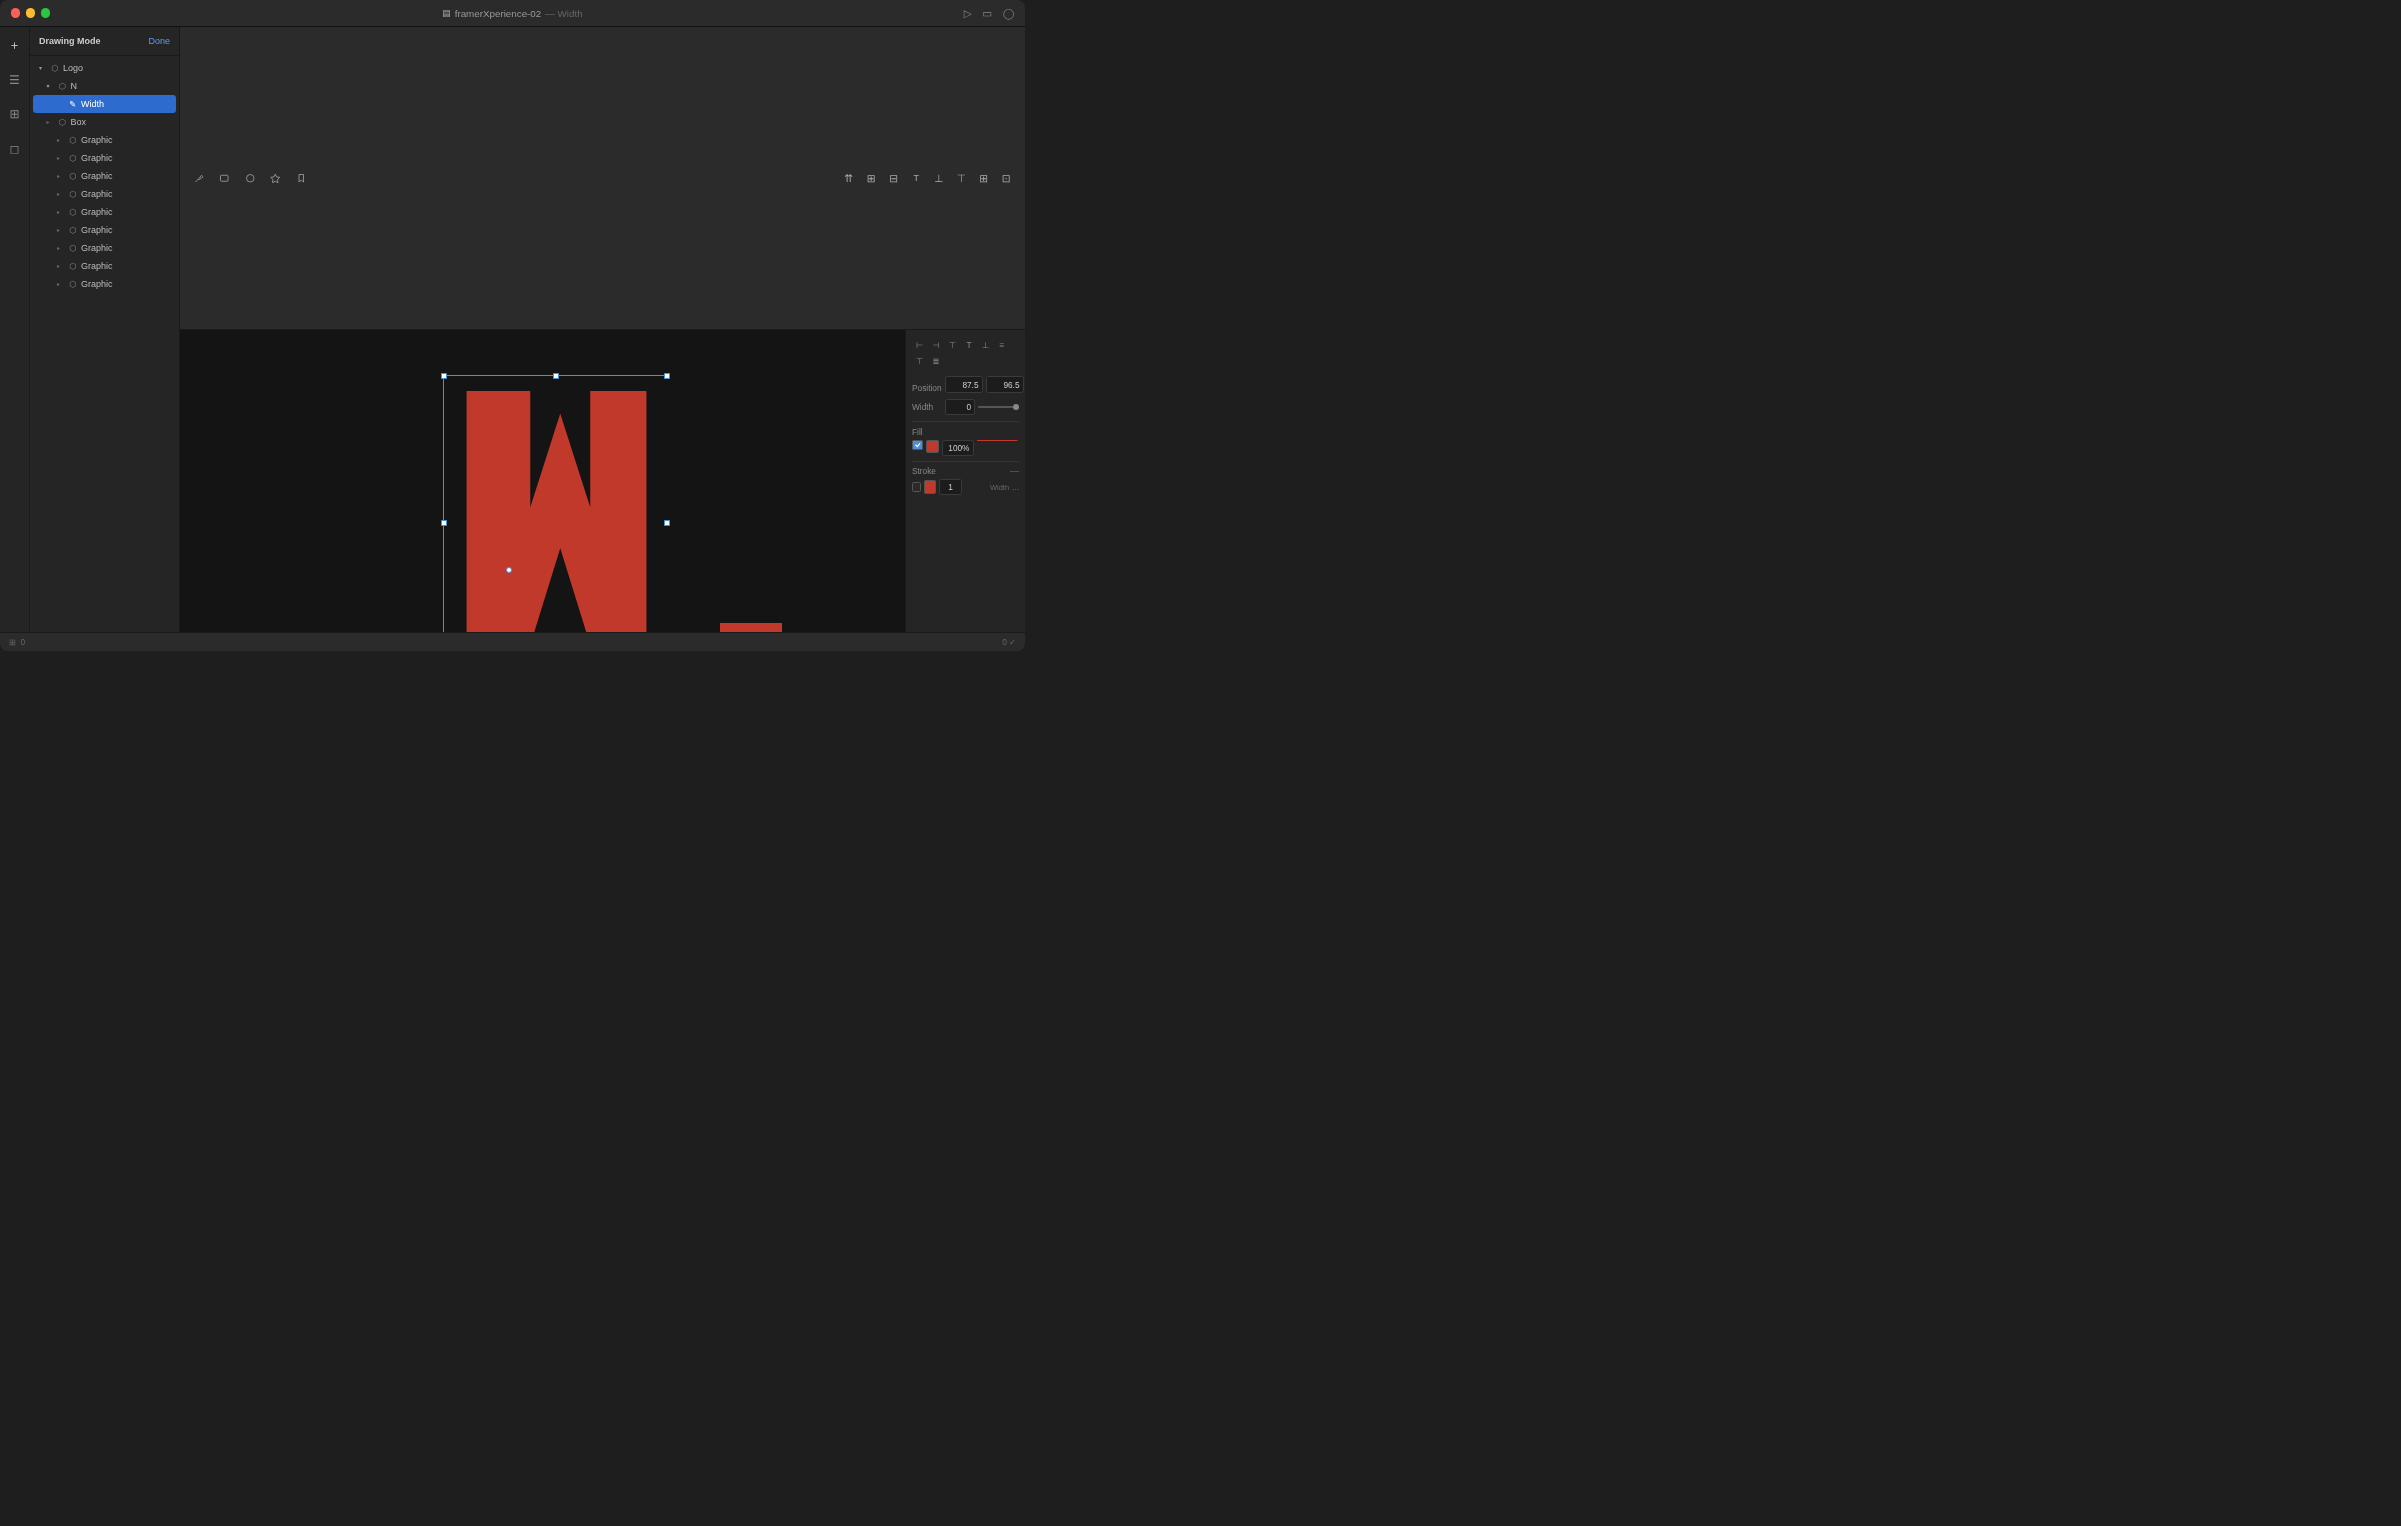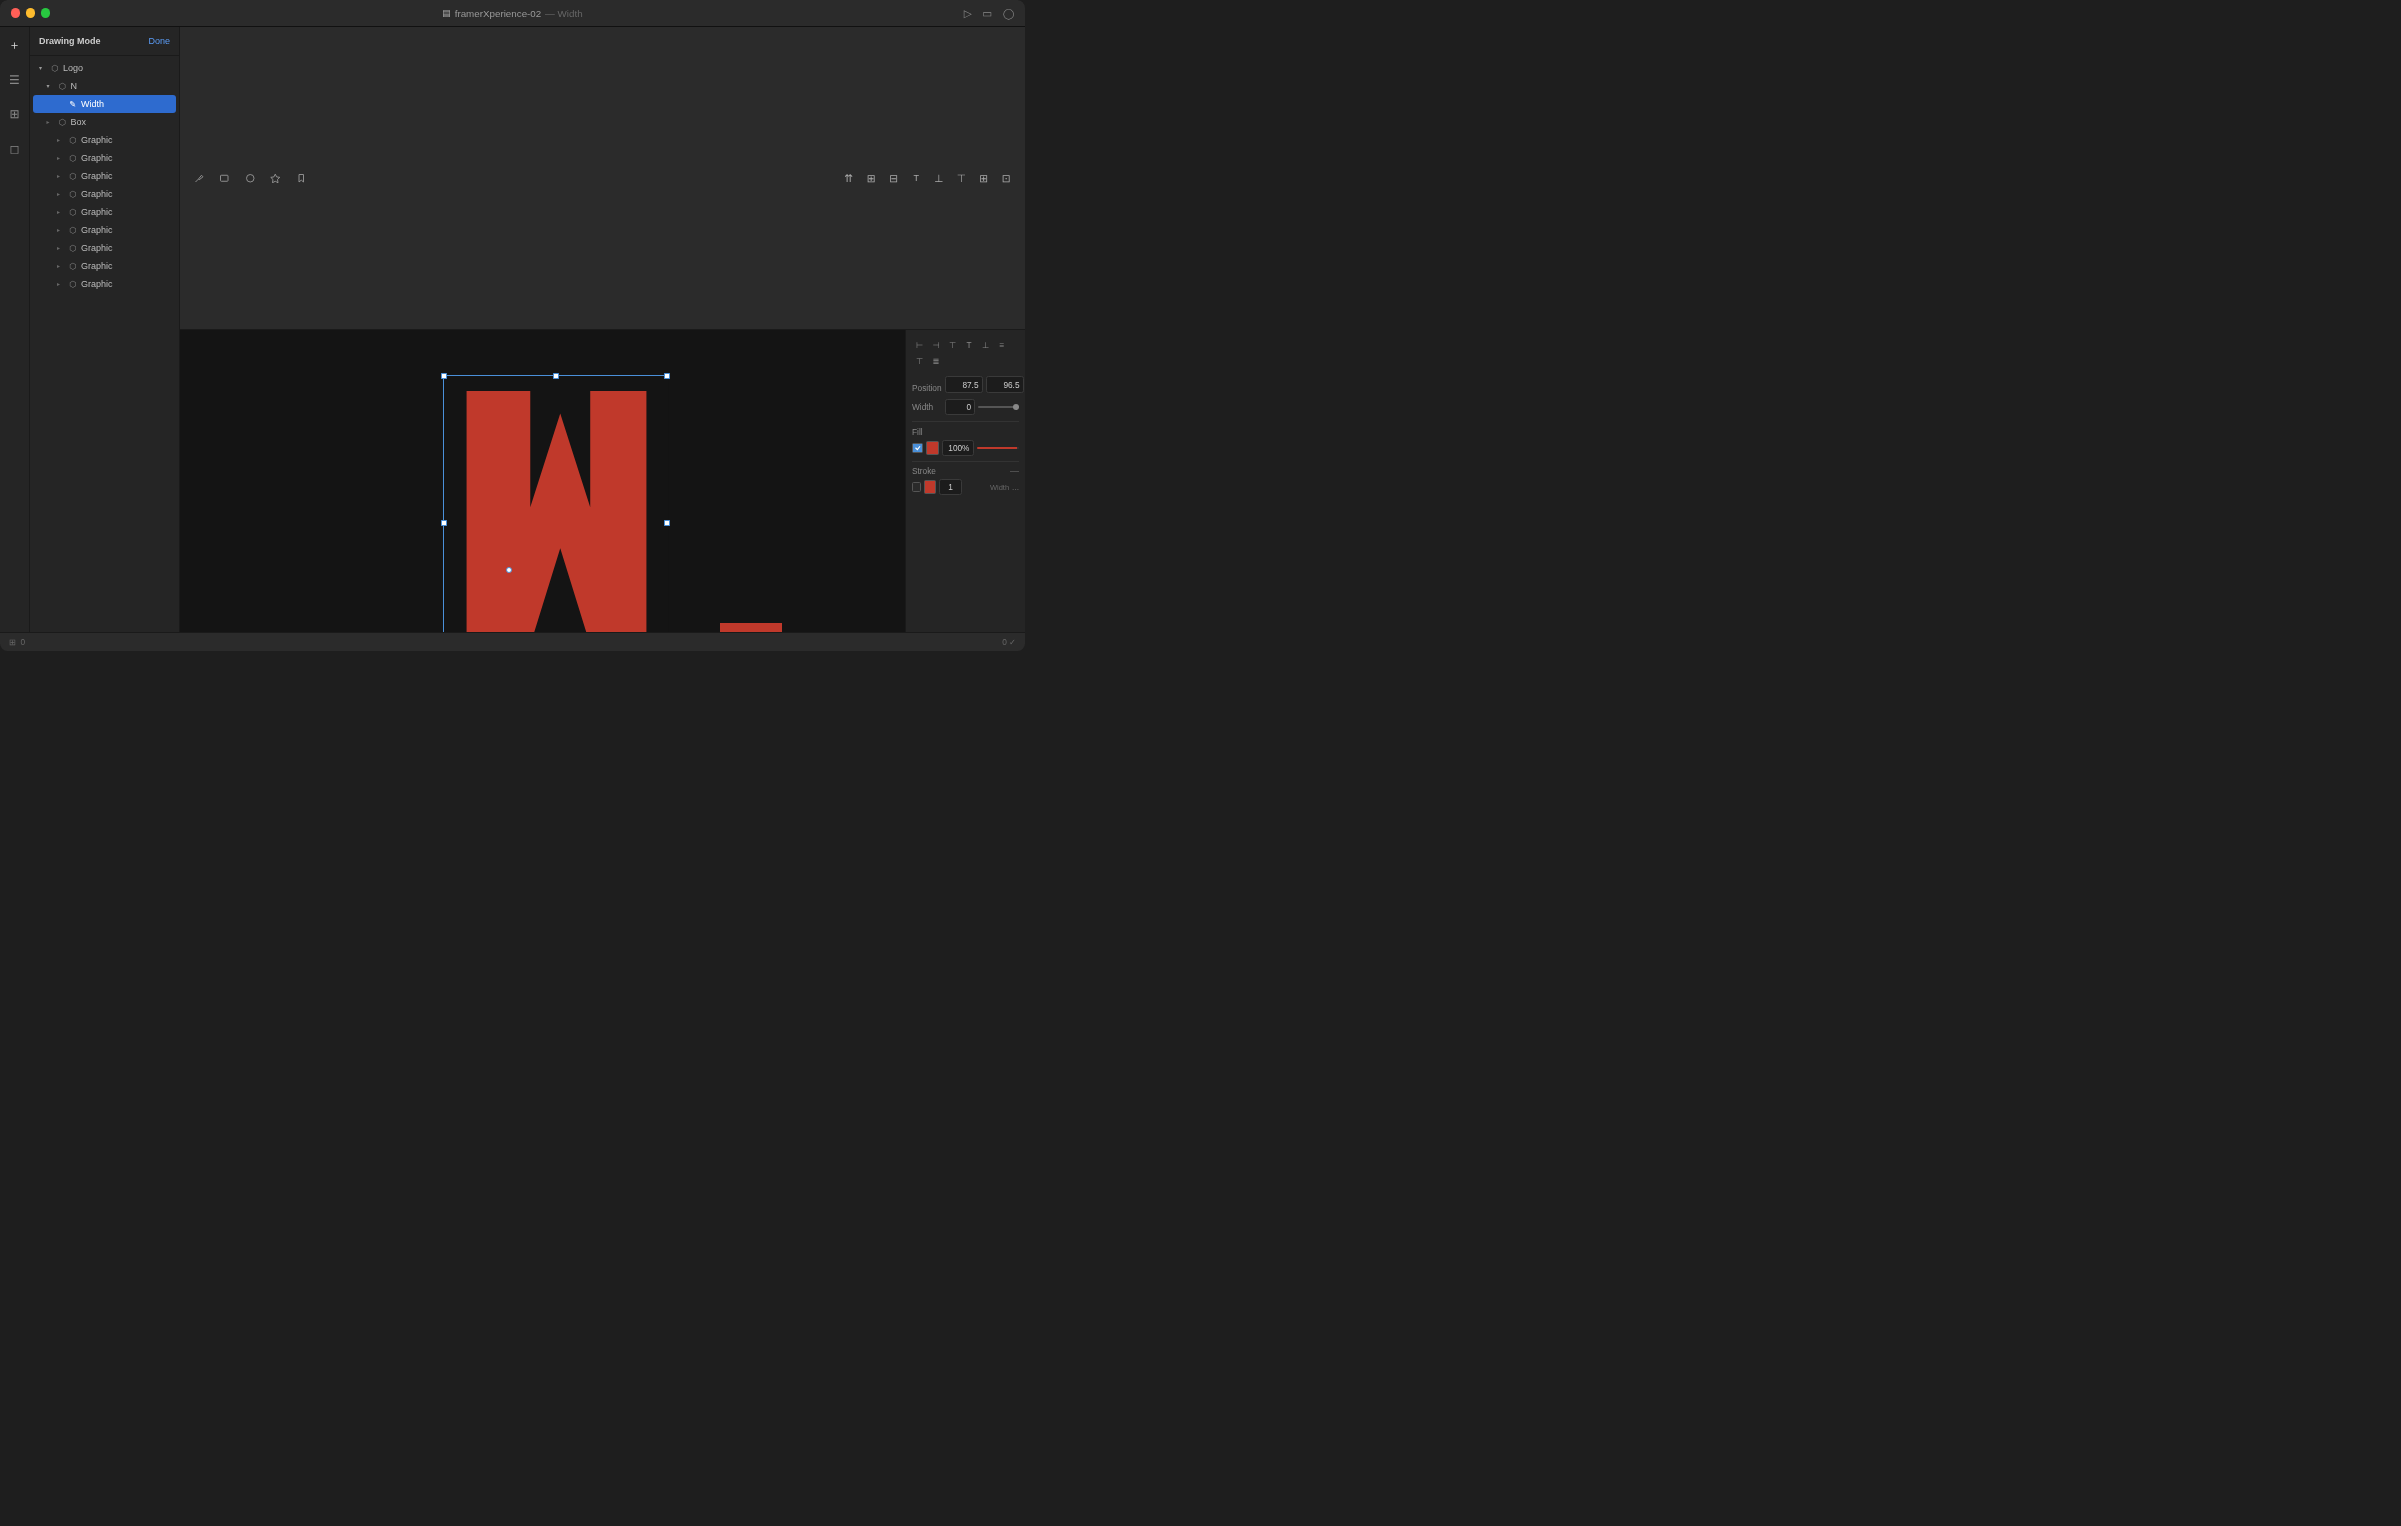--- a/index.html
+++ b/index.html
@@ -299,21 +299,20 @@
       flex: 1;
       height: 1.5px;
       background: linear-gradient(to right, #555, #555);
       border-radius: 1.5px;
       position: relative;
     }
     .fill-section { margin-bottom: 4px; }
     .fill-label { color: #888; font-size: 8.3px; margin-bottom: 3px; }
     .fill-row {
       display: flex;
-      align-items: center;
       gap: 3px;
     }
     .fill-checkbox {
       width: 10.5px;
       height: 10.5px;
       background: #3a3a3a;
       border: 0.8px solid #555;
       border-radius: 1.5px;
       display: flex;
       align-items: center;

